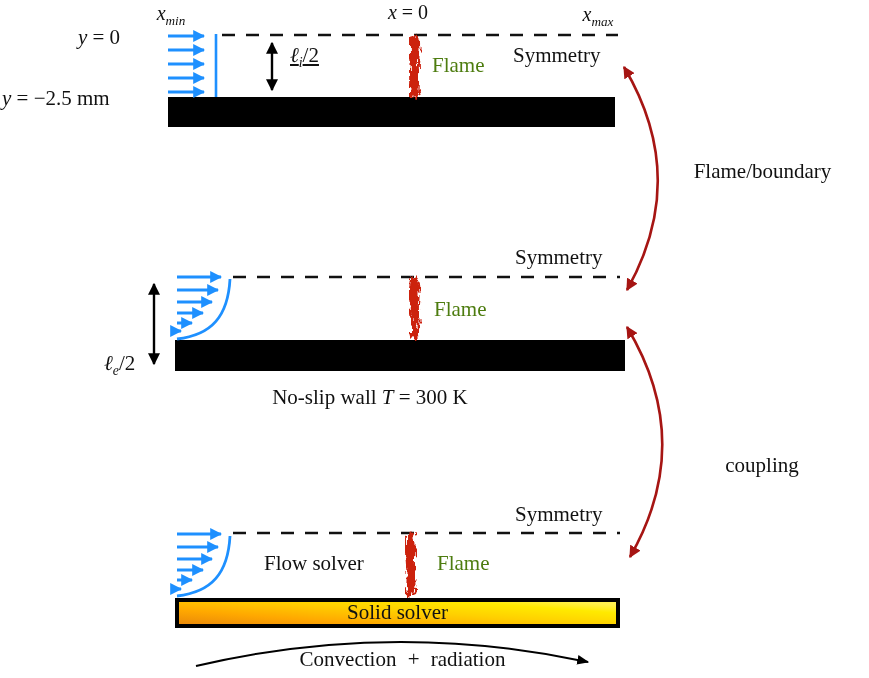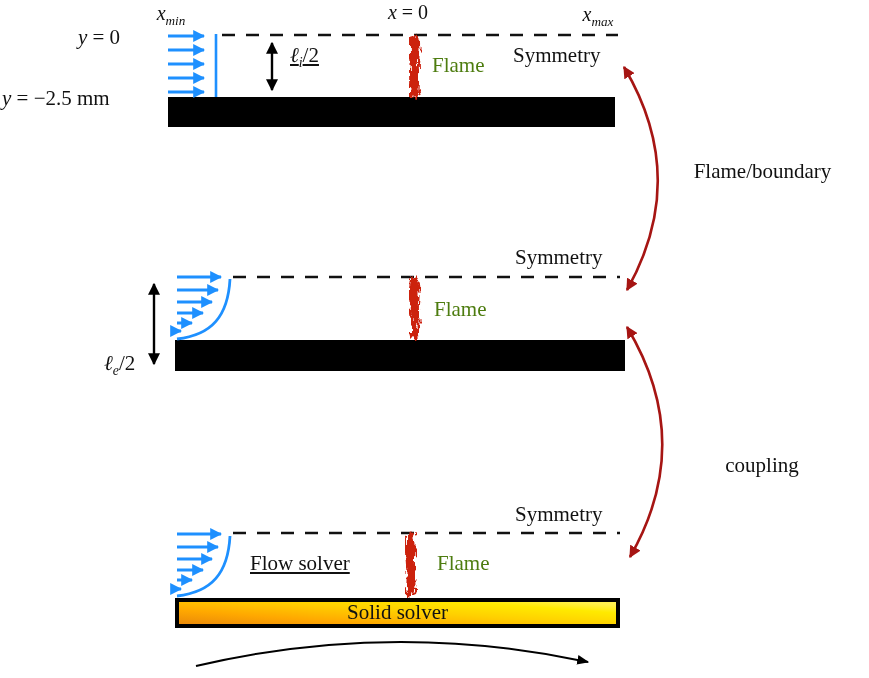--- a/index.html
+++ b/index.html
@@ -111,25 +111,27 @@
   <div class="lbl right" style="left:60px;top:26px;width:78px;"><span class="it">y</span><span> = 0</span></div>
   <div class="lbl" style="left:2px;top:87px;"><span class="it">y</span><span> = −2.5 mm</span></div>
 
   <div class="lbl" style="left:290px;top:44px;text-decoration:underline;"><span class="it">ℓ</span><sub class="sb">i</sub><span>/2</span></div>
   <div class="lbl red" style="left:432px;top:54px;"><span>Flame</span></div>
   <div class="lbl" style="left:513px;top:44px;"><span>Symmetry</span></div>
 
   <div class="lbl" style="left:104px;top:308px;margin-top:44px;"><span class="it">ℓ</span><sub class="sb">e</sub><span>/2</span></div>
   <div class="lbl red" style="left:434px;top:298px;"><span>Flame</span></div>
   <div class="lbl" style="left:515px;top:246px;"><span>Symmetry</span></div>
+  <div class="lbl center" style="left:225px;top:386px;width:290px;"><span>No-slip wall </span><span class="it">T</span><span> = 300 K</span></div>
 
   <div class="lbl" style="left:515px;top:503px;"><span>Symmetry</span></div>
-  <div class="lbl" style="left:250px;top:552px;text-decoration:underline;"><span>Flow solver</span></div>
+  <div class="lbl" style="left:264px;top:552px;"><span>Flow solver</span></div>
   <div class="lbl red" style="left:437px;top:552px;"><span>Flame</span></div>
   <div class="lbl center solidlbl" style="left:177px;top:600px;width:441px;"><span>Solid solver</span></div>
+  <div class="lbl center convec" style="left:270px;top:648px;width:265px;"><span>Convection + radiation</span></div>
 
   <div class="lbl center two" style="left:655px;top:159px;width:215px;">
     <span>Flame/boundary</span><br>
   </div>
   <div class="lbl center two" style="left:652px;top:429px;width:220px;">
     <br>
     <span>coupling</span>
   </div>
 
 </div>

